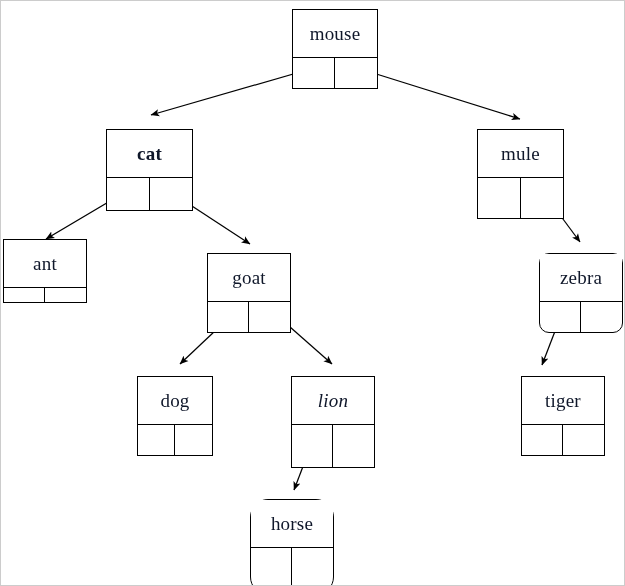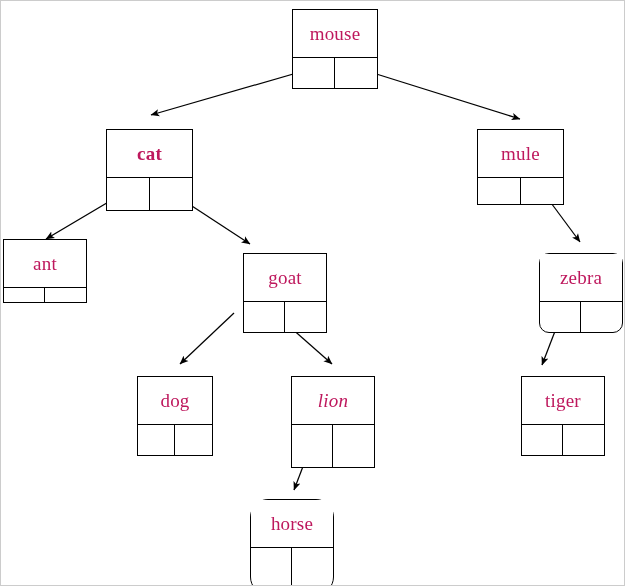--- a/index.html
+++ b/index.html
@@ -33,21 +33,21 @@
     display: flex;
     flex-direction: column;
   }
   .node-label {
     flex: 0 0 48px;
     height: 48px;
     display: flex;
     align-items: center;
     justify-content: center;
     font-size: 19px;
-    color: #be185d;
+    color: #0f172a;
     letter-spacing: 0.2px;
     border-bottom: 1.3px solid #000000;
     box-sizing: border-box;
     background: #ffffff;
   }
   .node-pointers {
     flex: 1 1 auto;
     display: flex;
     background: transparent;
   }
@@ -90,35 +90,35 @@
           <div class="ptr right"></div>
         </div>
       </div>
       <div class="node" style="left: 105px; top: 128px; width: 87px; height: 82px; font-weight: bold;">
         <div class="node-label">cat</div>
         <div class="node-pointers">
           <div class="ptr left"></div>
           <div class="ptr right"></div>
         </div>
       </div>
-      <div class="node" style="left: 476px; top: 128px; width: 87px; height: 76px;">
+      <div class="node" style="left: 476px; top: 128px; width: 87px; height: 90px;">
         <div class="node-label">mule</div>
         <div class="node-pointers">
           <div class="ptr left"></div>
           <div class="ptr right"></div>
         </div>
       </div>
       <div class="node" style="left: 2px; top: 238px; width: 84px; height: 64px;">
         <div class="node-label">ant</div>
         <div class="node-pointers">
           <div class="ptr left"></div>
           <div class="ptr right"></div>
         </div>
       </div>
-      <div class="node" style="left: 206px; top: 252px; width: 84px; height: 80px; margin-left: 36px;">
+      <div class="node" style="left: 206px; top: 252px; width: 84px; height: 80px;">
         <div class="node-label">goat</div>
         <div class="node-pointers">
           <div class="ptr left"></div>
           <div class="ptr right"></div>
         </div>
       </div>
       <div class="node" style="left: 538px; top: 252px; width: 84px; height: 80px; border-radius: 10px;">
         <div class="node-label">zebra</div>
         <div class="node-pointers">
           <div class="ptr left"></div>

